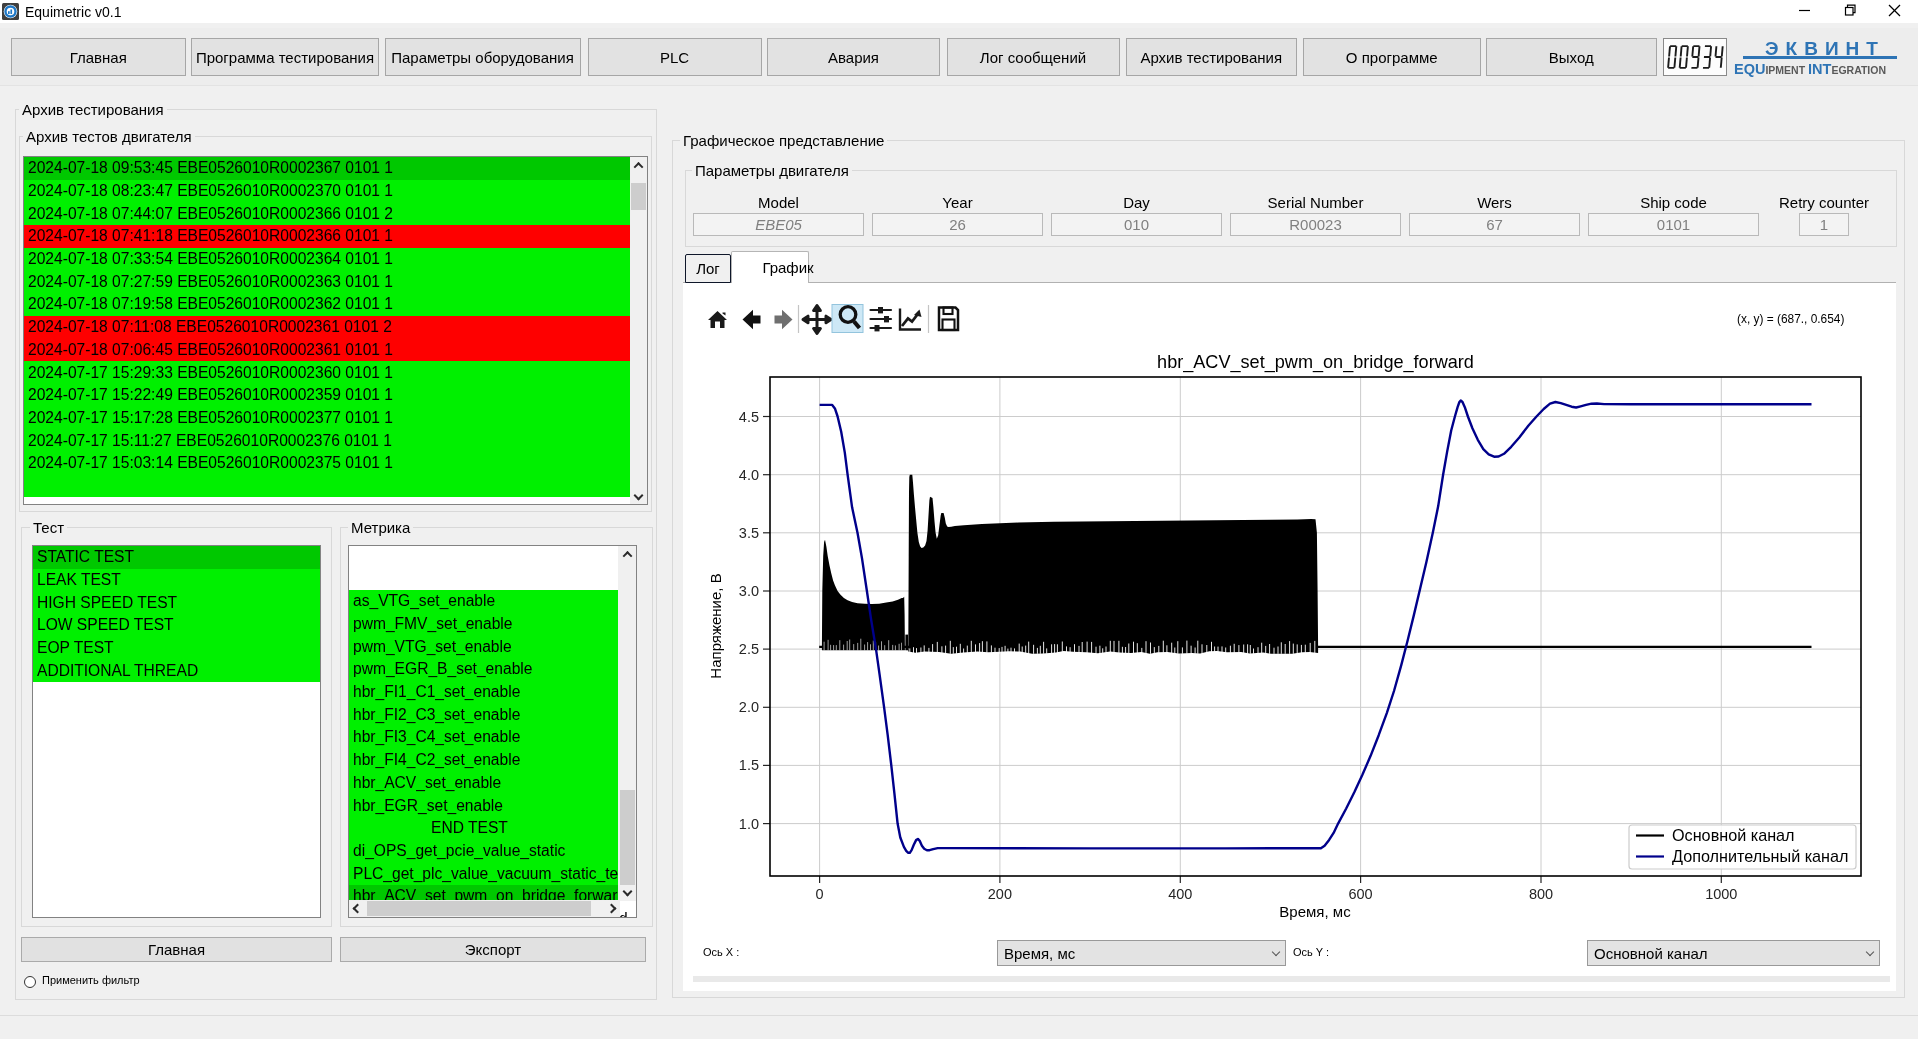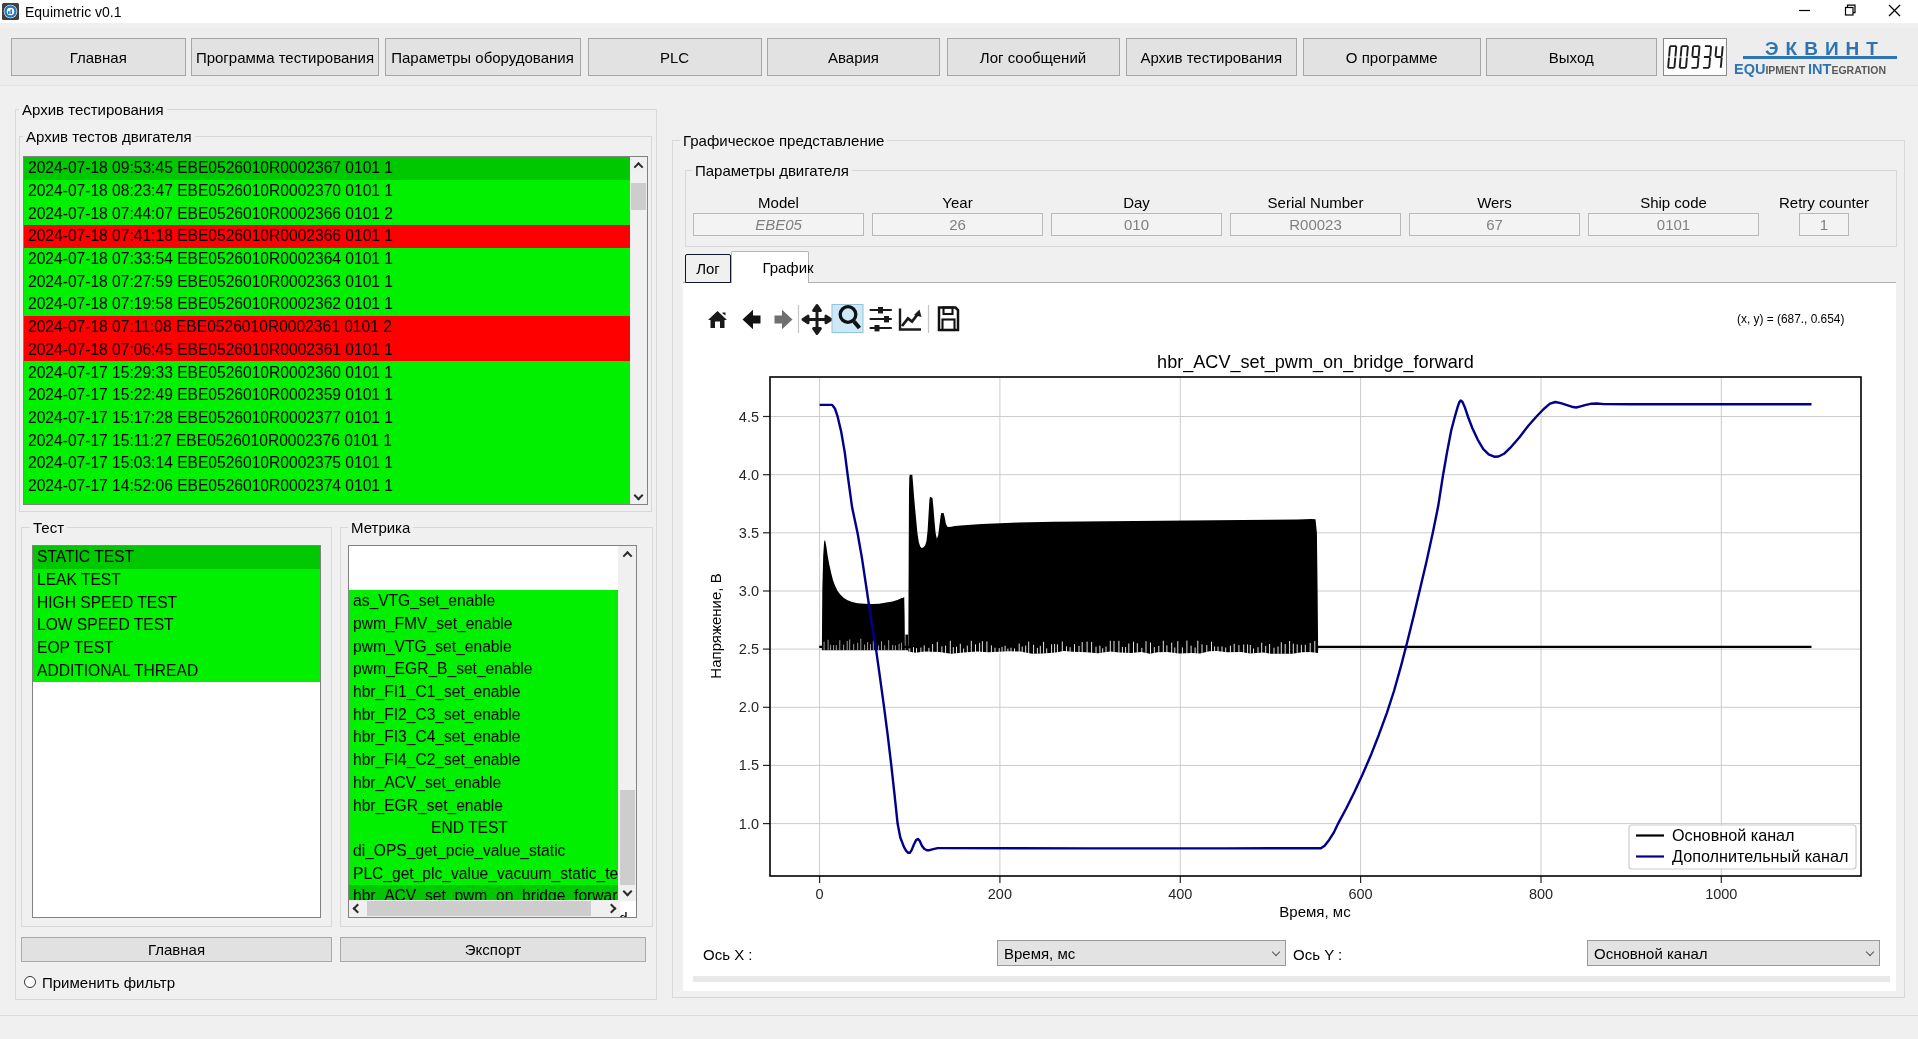--- a/index.html
+++ b/index.html
@@ -16,21 +16,21 @@
 .li.r{background:#fe0000;}
 .li.gc{background:#00f000;justify-content:flex-start;padding-left:82px;}
 .btn{position:absolute;background:#e1e1e1;border:1px solid #aaaaaa;font-size:15px;color:#000;
  display:flex;align-items:center;justify-content:center;}
 .flab{position:absolute;top:194px;height:16px;font-size:15px;color:#000;text-align:center;}
 .fbox{position:absolute;top:213px;height:23px;background:#f3f3f3;border:1px solid #b9b9b9;
  font-size:15px;color:#808080;display:flex;align-items:center;justify-content:center;}
 .combo{position:absolute;top:940px;height:26px;background:#e3e3e3;border:1px solid #999999;
  font-size:15px;color:#000;display:flex;align-items:center;padding-left:6px;}
 .combo .chev{position:absolute;right:6px;top:8px;width:6px;height:6px;border:solid #555;border-width:0 1.5px 1.5px 0;transform:rotate(45deg);}
-.lab15{position:absolute;font-size:15px;color:#000;white-space:nowrap;}
+.lab15{position:absolute;font-size:11px;color:#000;white-space:nowrap;}
 .sb{position:absolute;background:#f0f0f0;}
 .sbthumb{position:absolute;background:#cdcdcd;}
 .sbarrow{position:absolute;background:#f0f0f0;display:flex;align-items:center;justify-content:center;}
 .chevron{width:7px;height:7px;border:solid #2b2b2b;border-width:0 2px 2px 0;display:inline-block;}
 .chevron.up{transform:rotate(-135deg) translate(-1px,-1px);}
 .chevron.down{transform:rotate(45deg);}
 .chevron.left{transform:rotate(135deg);}
 .chevron.right{transform:rotate(-45deg);}
 </style></head>
 <body>
@@ -120,21 +120,20 @@
 <div class="li g">2024-07-18 07:33:54 EBE0526010R0002364 0101 1</div>
 <div class="li g">2024-07-18 07:27:59 EBE0526010R0002363 0101 1</div>
 <div class="li g">2024-07-18 07:19:58 EBE0526010R0002362 0101 1</div>
 <div class="li r">2024-07-18 07:11:08 EBE0526010R0002361 0101 2</div>
 <div class="li r">2024-07-18 07:06:45 EBE0526010R0002361 0101 1</div>
 <div class="li g">2024-07-17 15:29:33 EBE0526010R0002360 0101 1</div>
 <div class="li g">2024-07-17 15:22:49 EBE0526010R0002359 0101 1</div>
 <div class="li g">2024-07-17 15:17:28 EBE0526010R0002377 0101 1</div>
 <div class="li g">2024-07-17 15:11:27 EBE0526010R0002376 0101 1</div>
 <div class="li g">2024-07-17 15:03:14 EBE0526010R0002375 0101 1</div>
-<div class="li g">2024-07-17 14:52:06 EBE0526010R0002374 0101 1</div>
 <div class="li g">&nbsp;</div>
 </div>
 <div class="sb" style="right:0;top:0;width:17px;height:347px;"></div>
 <div class="sbarrow" style="right:0;top:0;width:17px;height:17px;">
       <span class="chevron up"></span>
     </div>
 <div class="sbarrow" style="right:0;bottom:0;width:17px;height:17px;">
       <span class="chevron down"></span>
     </div>
 <div class="sbthumb" style="right:1px;top:26px;width:15px;height:27px;"></div>

